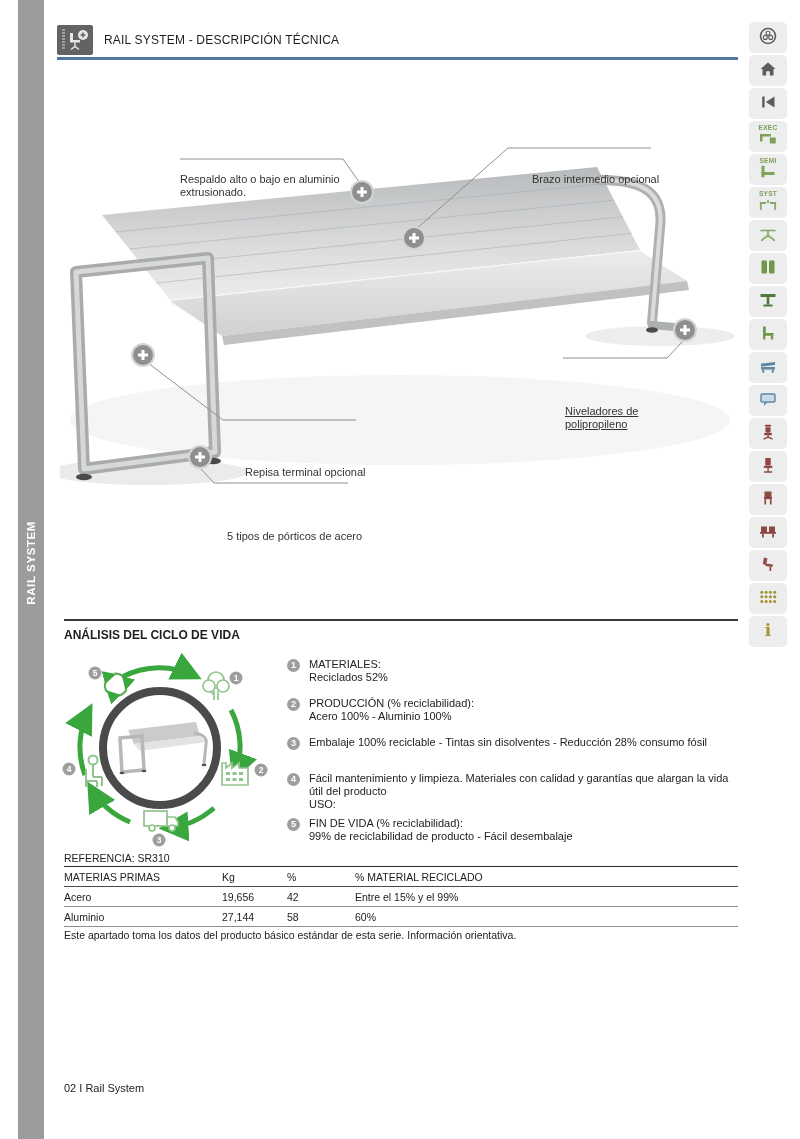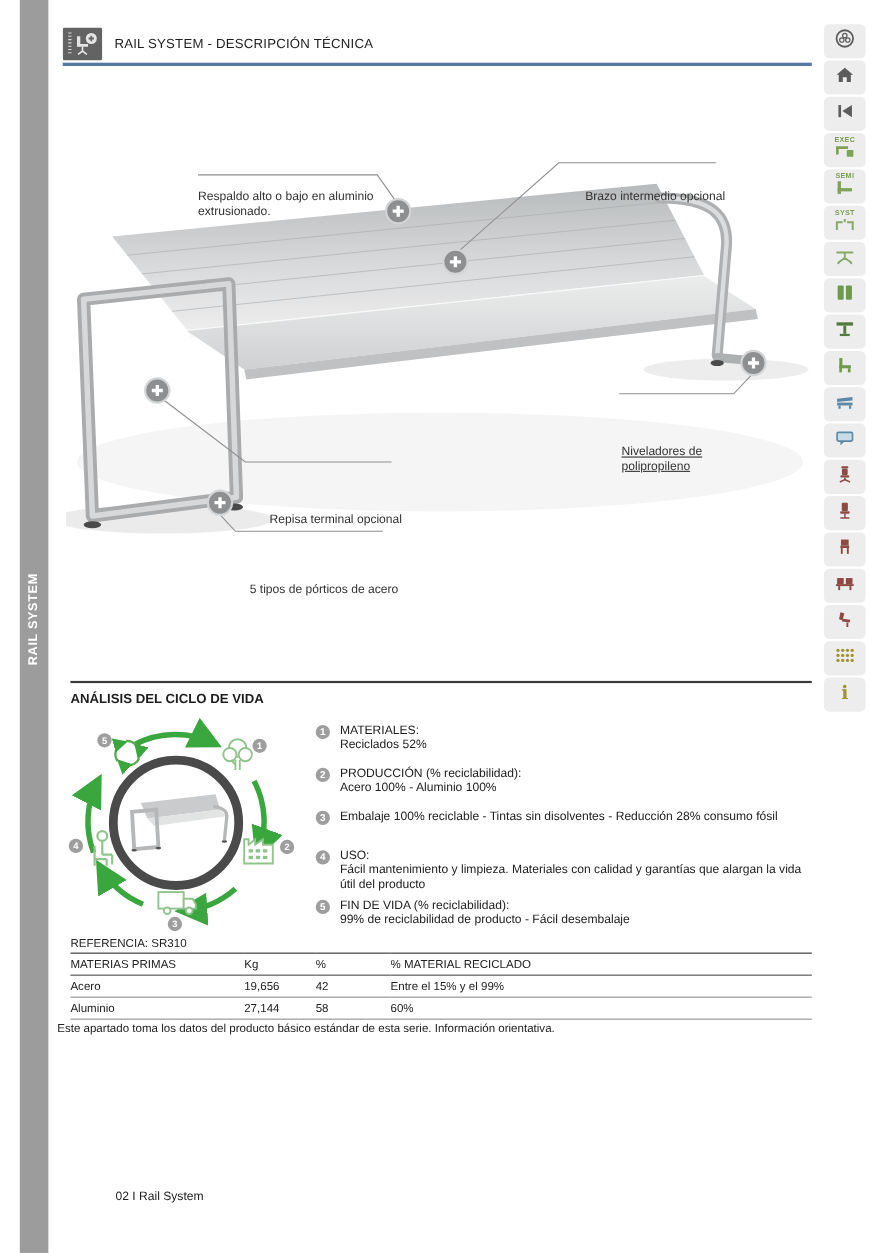--- a/index.html
+++ b/index.html
@@ -32,22 +32,22 @@
         font-size:9px;font-weight:bold;display:flex;align-items:center;justify-content:center;margin-right:9px;margin-top:0.5px;}
   .step-body{font-size:11px;line-height:13px;color:#222;}
   
   .ref{position:absolute;left:64px;top:852px;font-size:10.5px;color:#222;}
   .mat-table{position:absolute;left:64px;top:866px;width:674px;border-collapse:collapse;
         font-size:10.5px;color:#222;}
   .mat-table th{font-weight:normal;text-align:left;padding:4px 0 3px 0;
         border-top:1.5px solid #2e2e2e;border-bottom:1px solid #4a4a4a;}
   .mat-table td{padding:4px 0 3px 0;border-bottom:1px solid #8f8f8f;}
   .col1{width:158px;} .col2{width:65px;} .col3{width:68px;}
-  .tbl-note{position:absolute;left:52px;top:929px;font-size:10.5px;color:#222;}
-  .footer{position:absolute;left:64px;top:1082px;font-size:11px;color:#222;margin-left:41px;}
+  .tbl-note{position:absolute;left:64px;top:929px;font-size:10.5px;color:#222;}
+  .footer{position:absolute;left:64px;top:1082px;font-size:11px;color:#222;}
 </style>
 </head>
 <body>
 
 <div class="page">
 
   <div class="side-bar">
     <div class="side-label-wrap">
       <span class="side-label">RAIL SYSTEM</span>
     </div>
@@ -399,22 +399,22 @@
   </div>
   <div class="step" style="top:736px;">
     <div class="step-badge">3</div>
     <div class="step-body">
         <div>Embalaje 100% reciclable - Tintas sin disolventes - Reducción 28% consumo fósil</div>
       </div>
   </div>
   <div class="step" style="top:772px;">
     <div class="step-badge">4</div>
     <div class="step-body">
+        <div>Fácil mantenimiento y limpieza. Materiales con calidad y garantías que alargan la vida útil del producto</div>
         <div>USO:</div>
-        <div>Fácil mantenimiento y limpieza. Materiales con calidad y garantías que alargan la vida útil del producto</div>
       </div>
   </div>
   <div class="step" style="top:817px;">
     <div class="step-badge">5</div>
     <div class="step-body">
         <div>FIN DE VIDA (% reciclabilidad):</div>
         <div>99% de reciclabilidad de producto - Fácil desembalaje</div>
       </div>
   </div>
 

